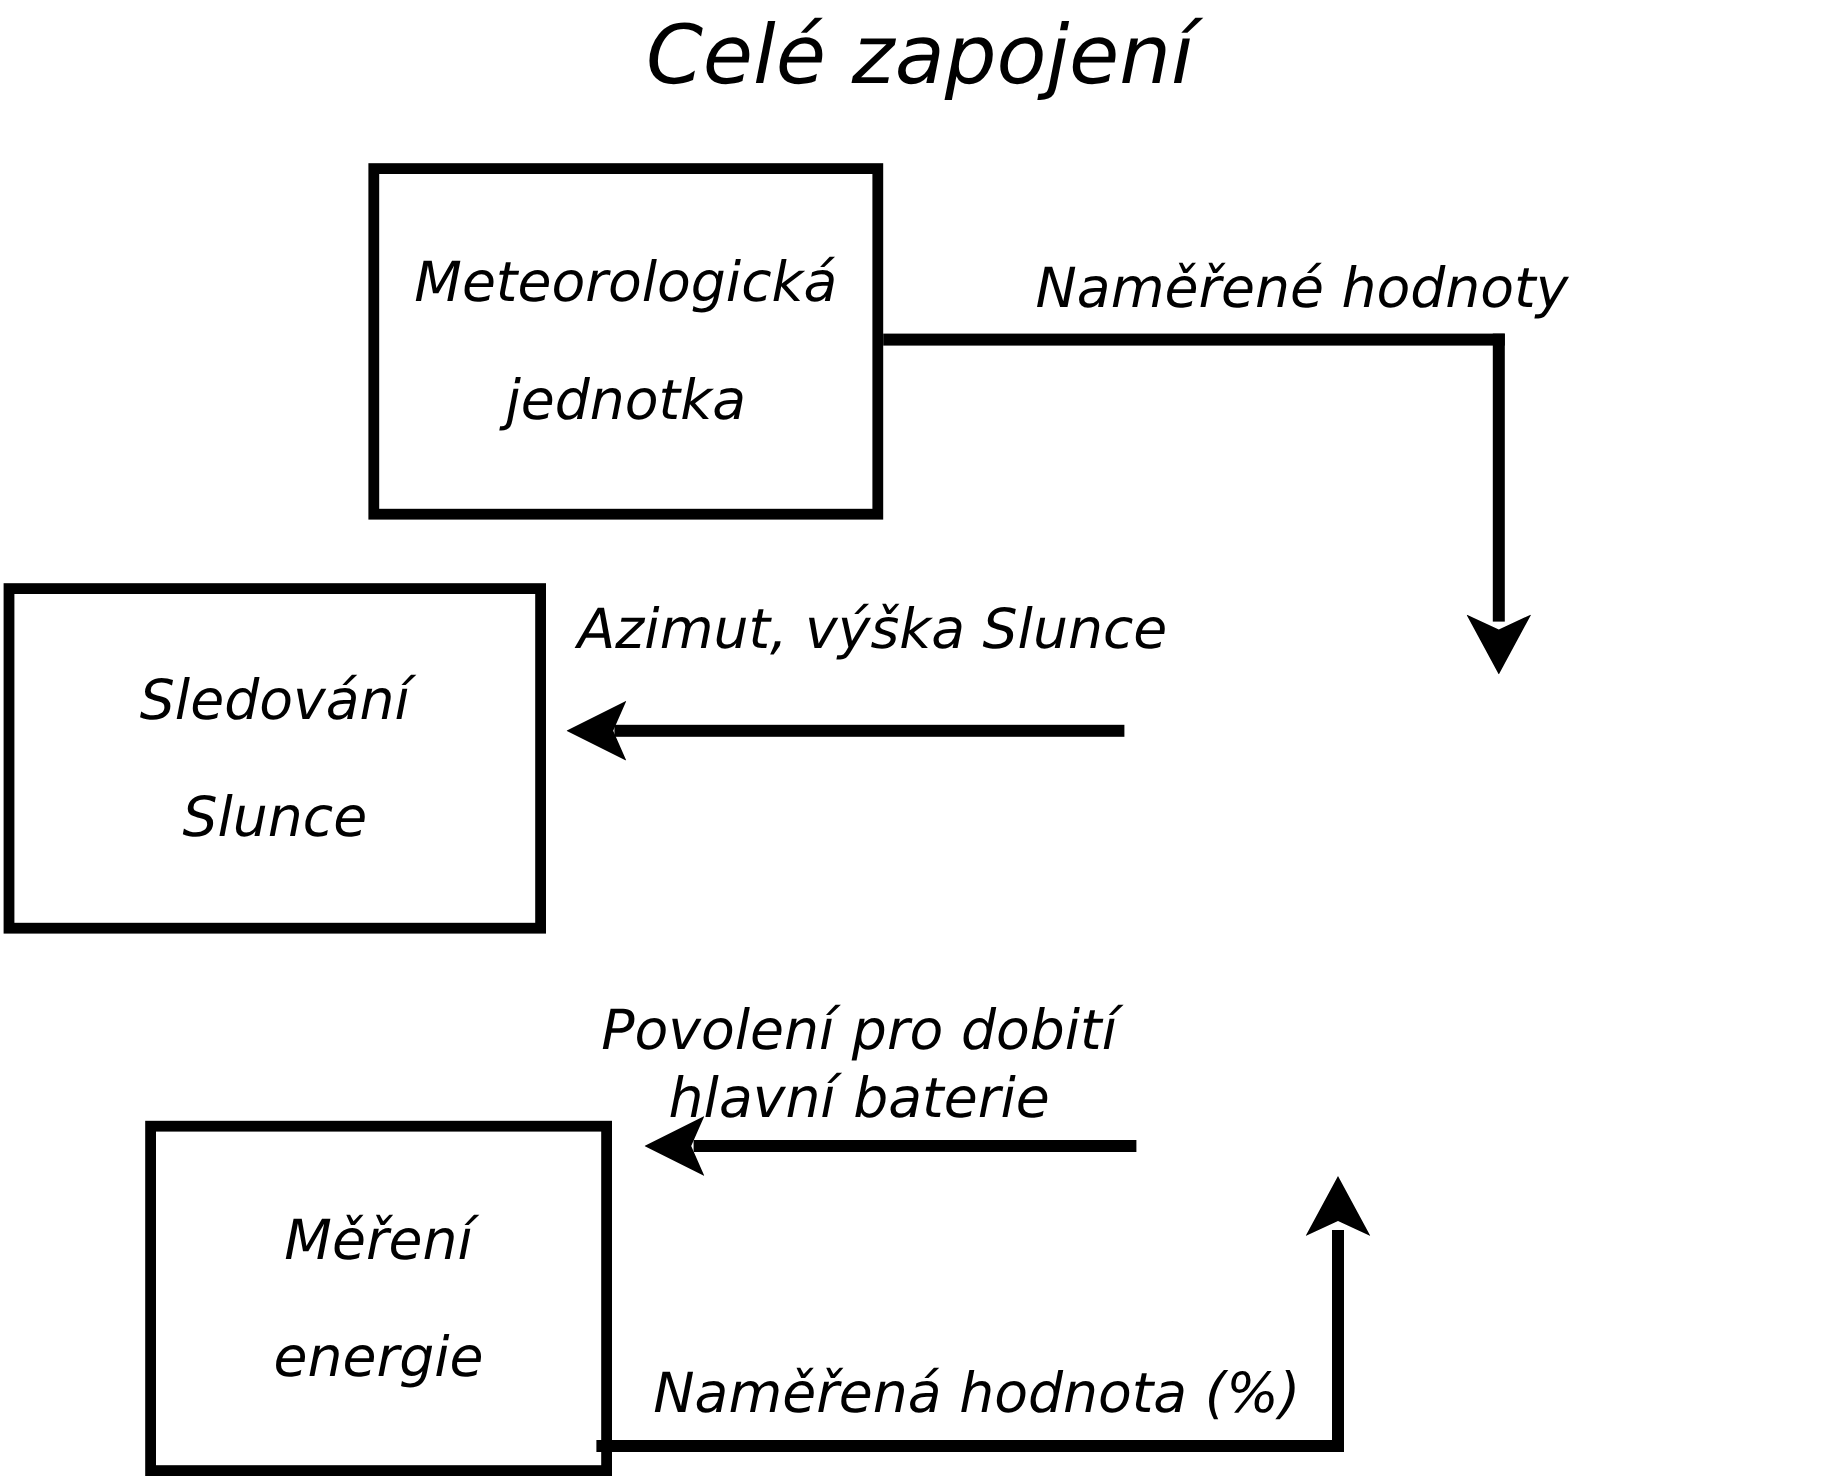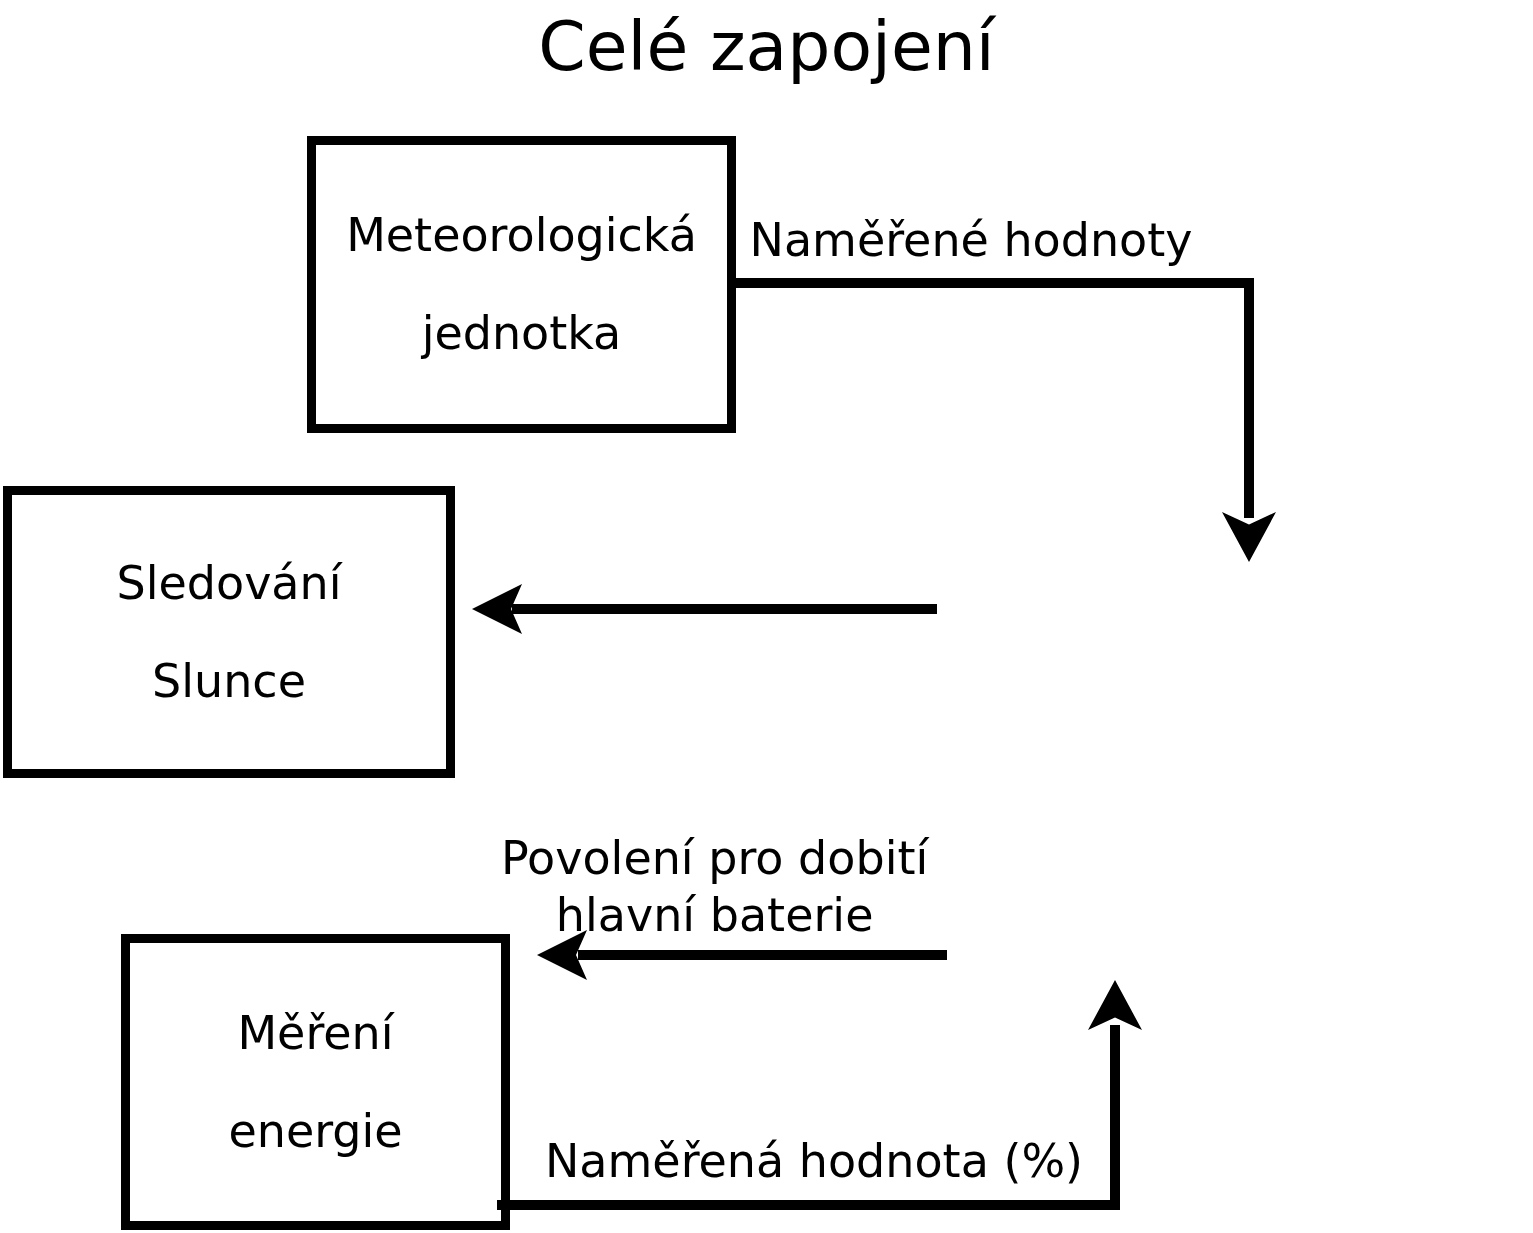--- a/index.html
+++ b/index.html
@@ -9,21 +9,21 @@
   }
   #stage {
     position: relative;
     width: 1533px;
     height: 1233px;
     background: #ffffff;
     font-family: "DejaVu Sans", "Liberation Sans", sans-serif;
     color: #000000;
     overflow: hidden;
   }
-  .abs { position: absolute; }
+  .abs { position: absolute; font-style: italic; }
   #title {
     left: 0;
     top: 4px;
     width: 1533px;
     text-align: center;
     font-size: 68px;
     line-height: 86px;
     white-space: nowrap;
   }
   .node {
@@ -55,21 +55,21 @@
   .line { background: #000000; }
   .arrowhead { background: #000000; }
 
   
   #mv-hline { left: 736px;  top: 278px; width: 518px; height: 10px; }
   #mv-vline { left: 1244px; top: 278px; width: 10px;  height: 240px; }
   #mv-head  {
     left: 1222px; top: 512px; width: 54px; height: 50px;
     clip-path: polygon(50% 100%, 0 0, 50% 25%, 100% 0);
   }
-  #mv-label { left: 671px; top: 212px; }
+  #mv-label { left: 707px; top: 212px; text-align: right; }
 
   
   #az-line { left: 512px; top: 604px; width: 425px; height: 10px; }
   #az-head {
     left: 472px; top: 584px; width: 50px; height: 50px;
     clip-path: polygon(0 50%, 100% 0, 78% 50%, 100% 100%);
   }
   #az-label { left: 427px; top: 496px; }
 
   
@@ -111,20 +111,21 @@
     <span>Měření</span>
     <span>energie</span>
   </div>
 
 
   <div id="mv-label" class="abs edge-label center600">Naměřené hodnoty</div>
   <div id="mv-hline" class="abs line"></div>
   <div id="mv-vline" class="abs line"></div>
   <div id="mv-head" class="abs arrowhead"></div>
 
+  <div id="az-label" class="abs edge-label center600">Azimut, výška Slunce</div>
   <div id="az-line" class="abs line"></div>
   <div id="az-head" class="abs arrowhead"></div>
 
   <div id="cp-label" class="abs edge-label">
     <span>Povolení pro dobití</span>
     <span>hlavní baterie</span>
   </div>
   <div id="cp-line" class="abs line"></div>
   <div id="cp-head" class="abs arrowhead"></div>
 

